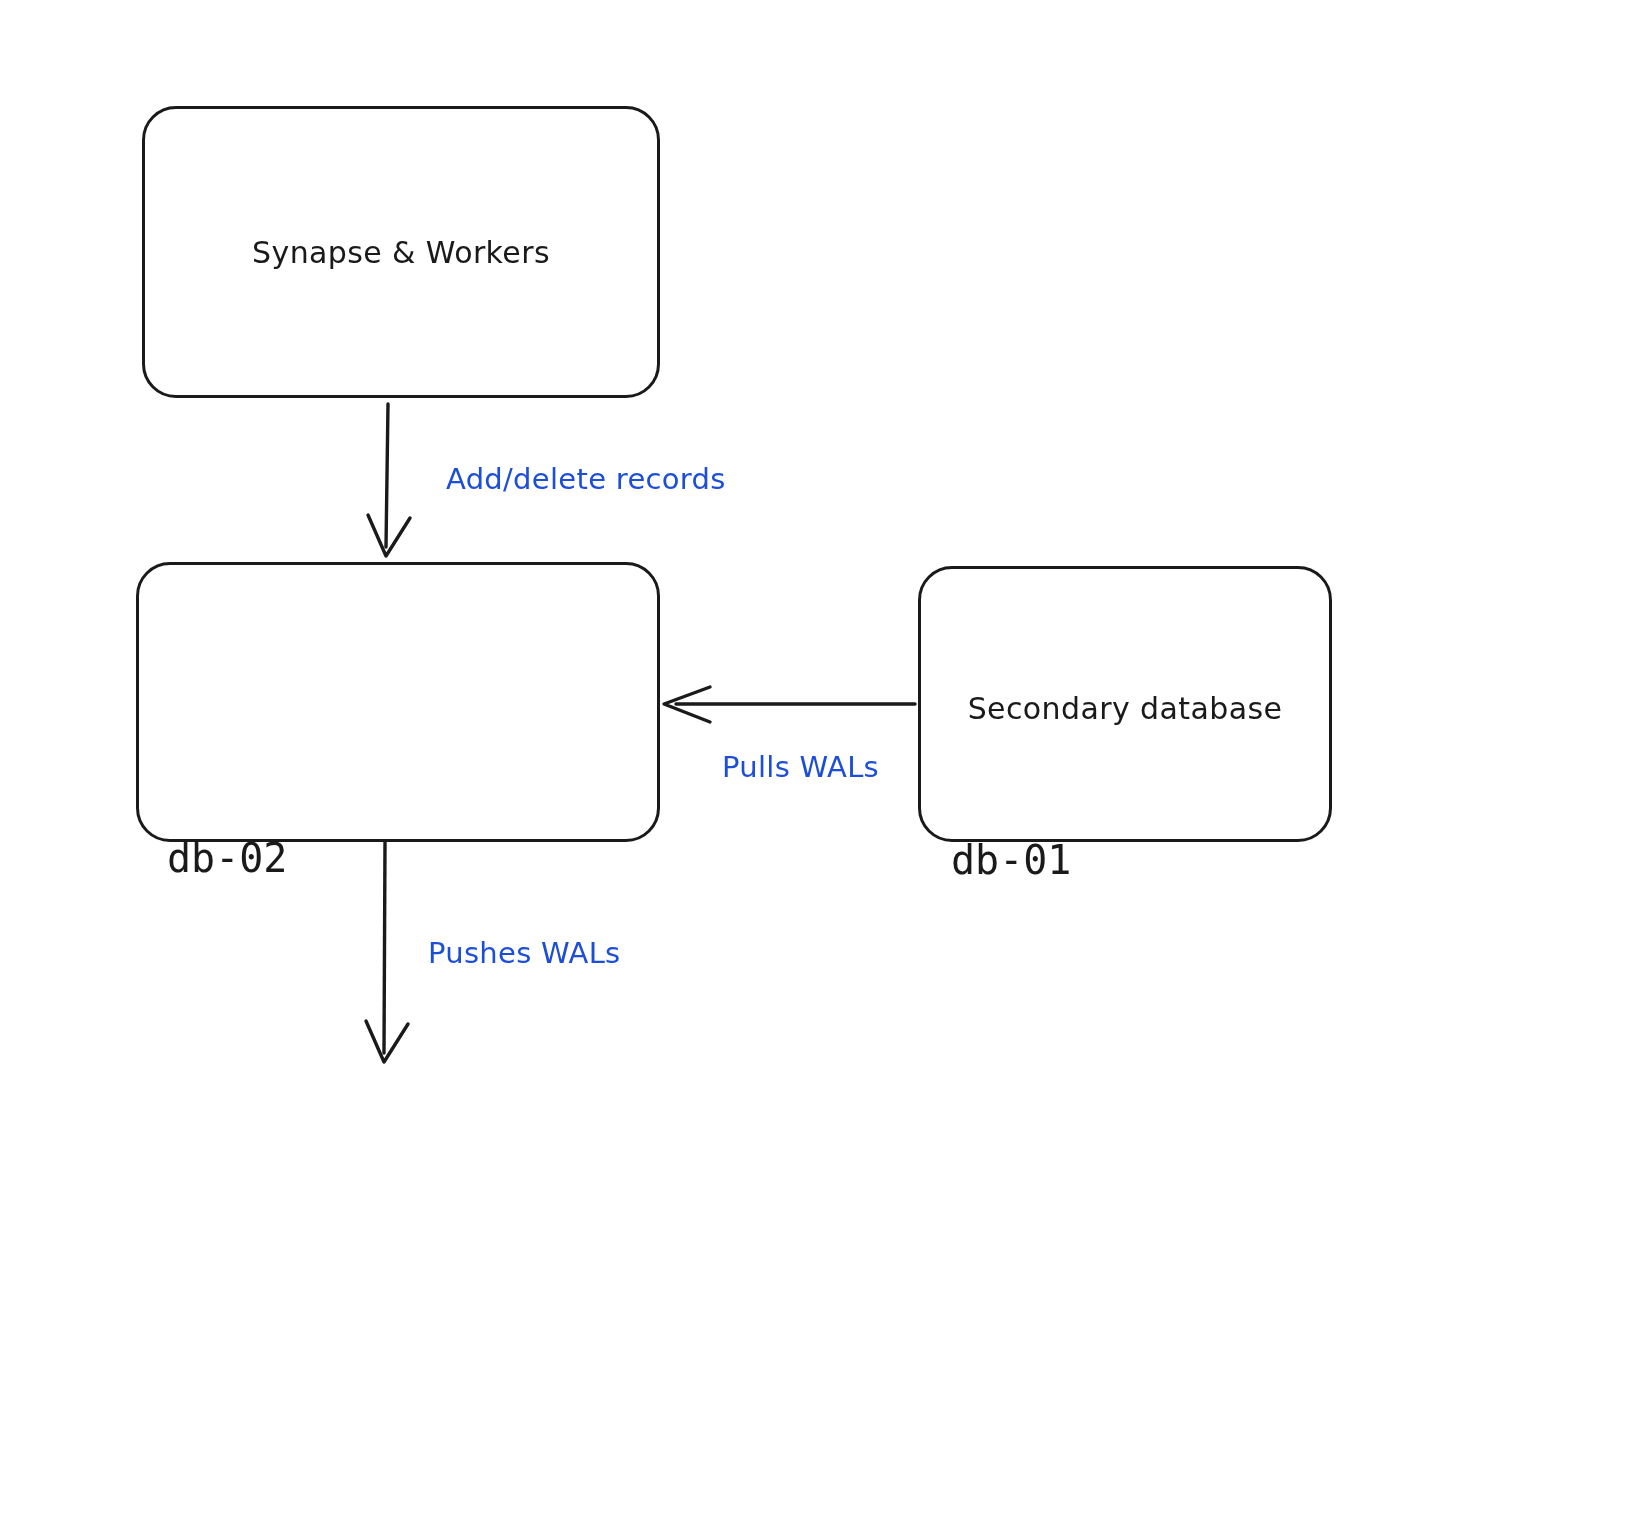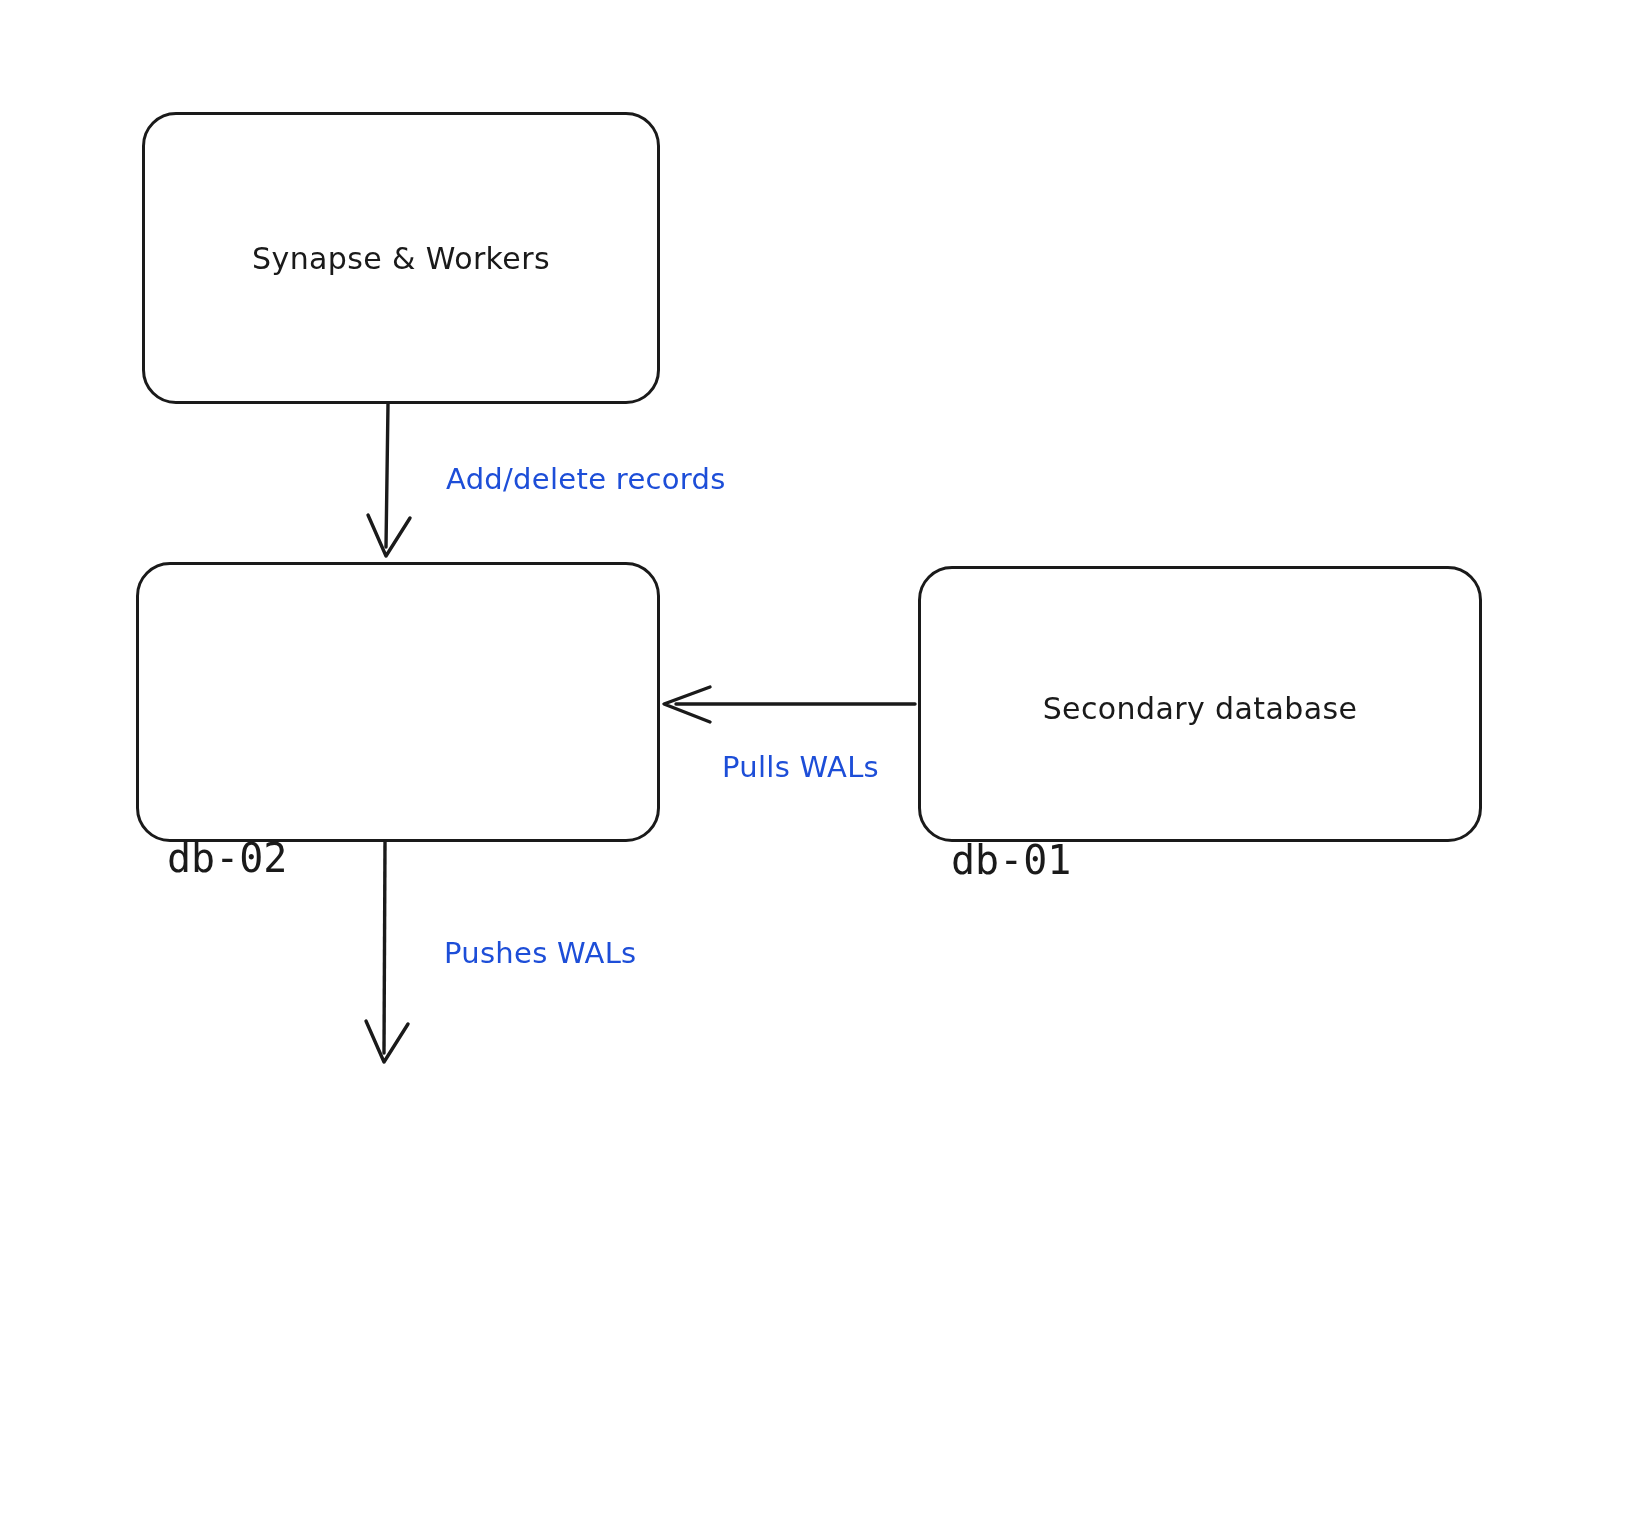--- a/index.html
+++ b/index.html
@@ -56,28 +56,28 @@
     overflow: visible;
   }
   .edge-path {
     fill: none;
     stroke: #1a1a1a;
     stroke-width: 3.4;
     stroke-linecap: round;
     stroke-linejoin: round;
   }
   
-  #node-synapse { left: 142px; top: 112px; width: 518px; height: 292px; }
+  #node-synapse { left: 142px; top: 106px; width: 518px; height: 292px; }
   #node-synapse .node-title { top: 126px; }
 
   #node-primary { left: 136px; top: 562px; width: 524px; height: 280px; }
   #node-primary .node-title { top: 122px; }
   #node-primary .node-sub { top: 270px; }
 
-  #node-secondary { left: 918px; top: 566px; width: 564px; height: 276px; }
+  #node-secondary { left: 918px; top: 566px; width: 414px; height: 276px; }
   #node-secondary .node-title { top: 122px; }
   #node-secondary .node-sub { left: 30px; top: 268px; }
 
   #node-s3 { left: 198px; top: 1068px; width: 396px; height: 282px; }
   #node-s3 .node-title { top: 122px; }
 </style>
 </head>
 <body>
 
 <div id="canvas">
@@ -105,15 +105,15 @@
   <div class="node" id="node-secondary">
     <div class="node-title">Secondary database</div>
     <div class="node-sub">db-01</div>
   </div>
 
 
   <div class="edge-label" style="left: 446px; top: 462px;">Add/delete records</div>
 
   <div class="edge-label" style="left: 722px; top: 750px;">Pulls WALs</div>
 
-  <div class="edge-label" style="left: 444px; top: 936px; text-align: center;">Pushes WALs</div>
+  <div class="edge-label" style="left: 428px; top: 936px; text-align: center;">Pushes WALs</div>
 
 </div>
 
 </body></html>

